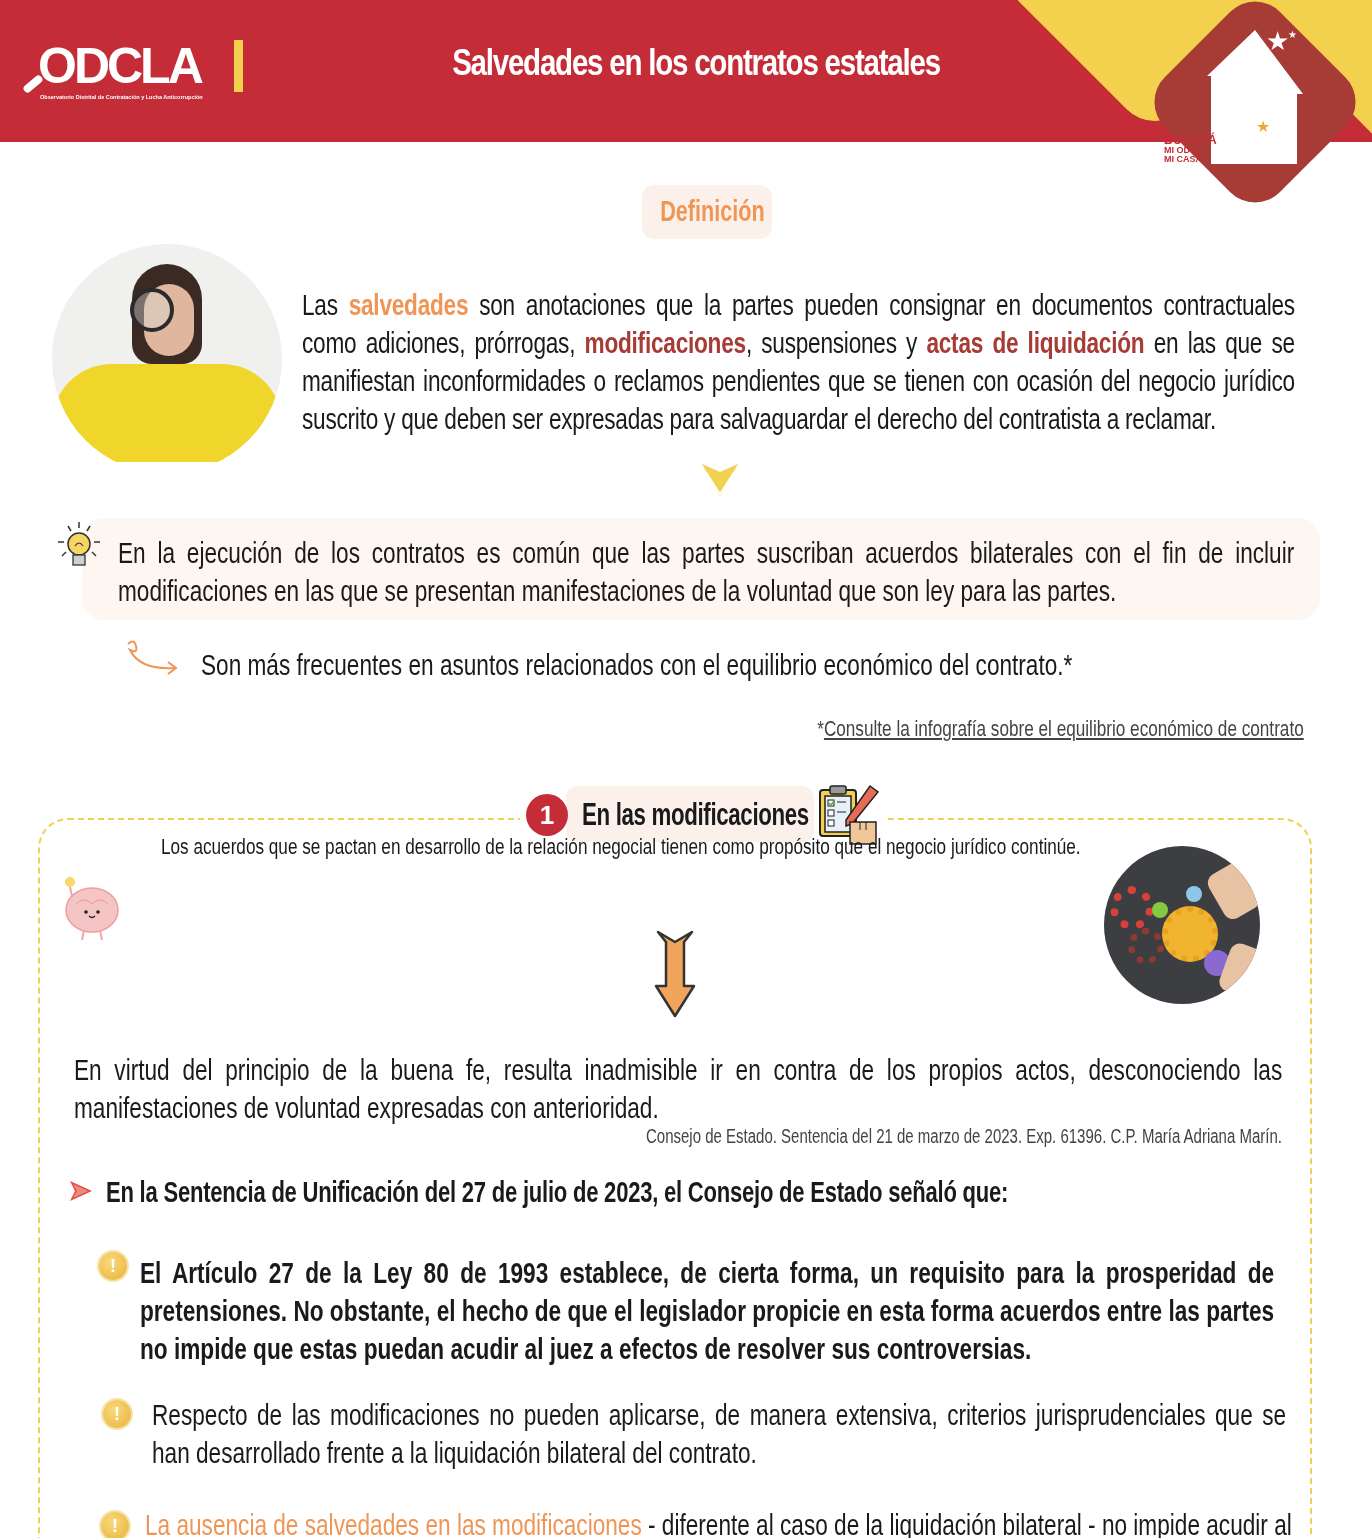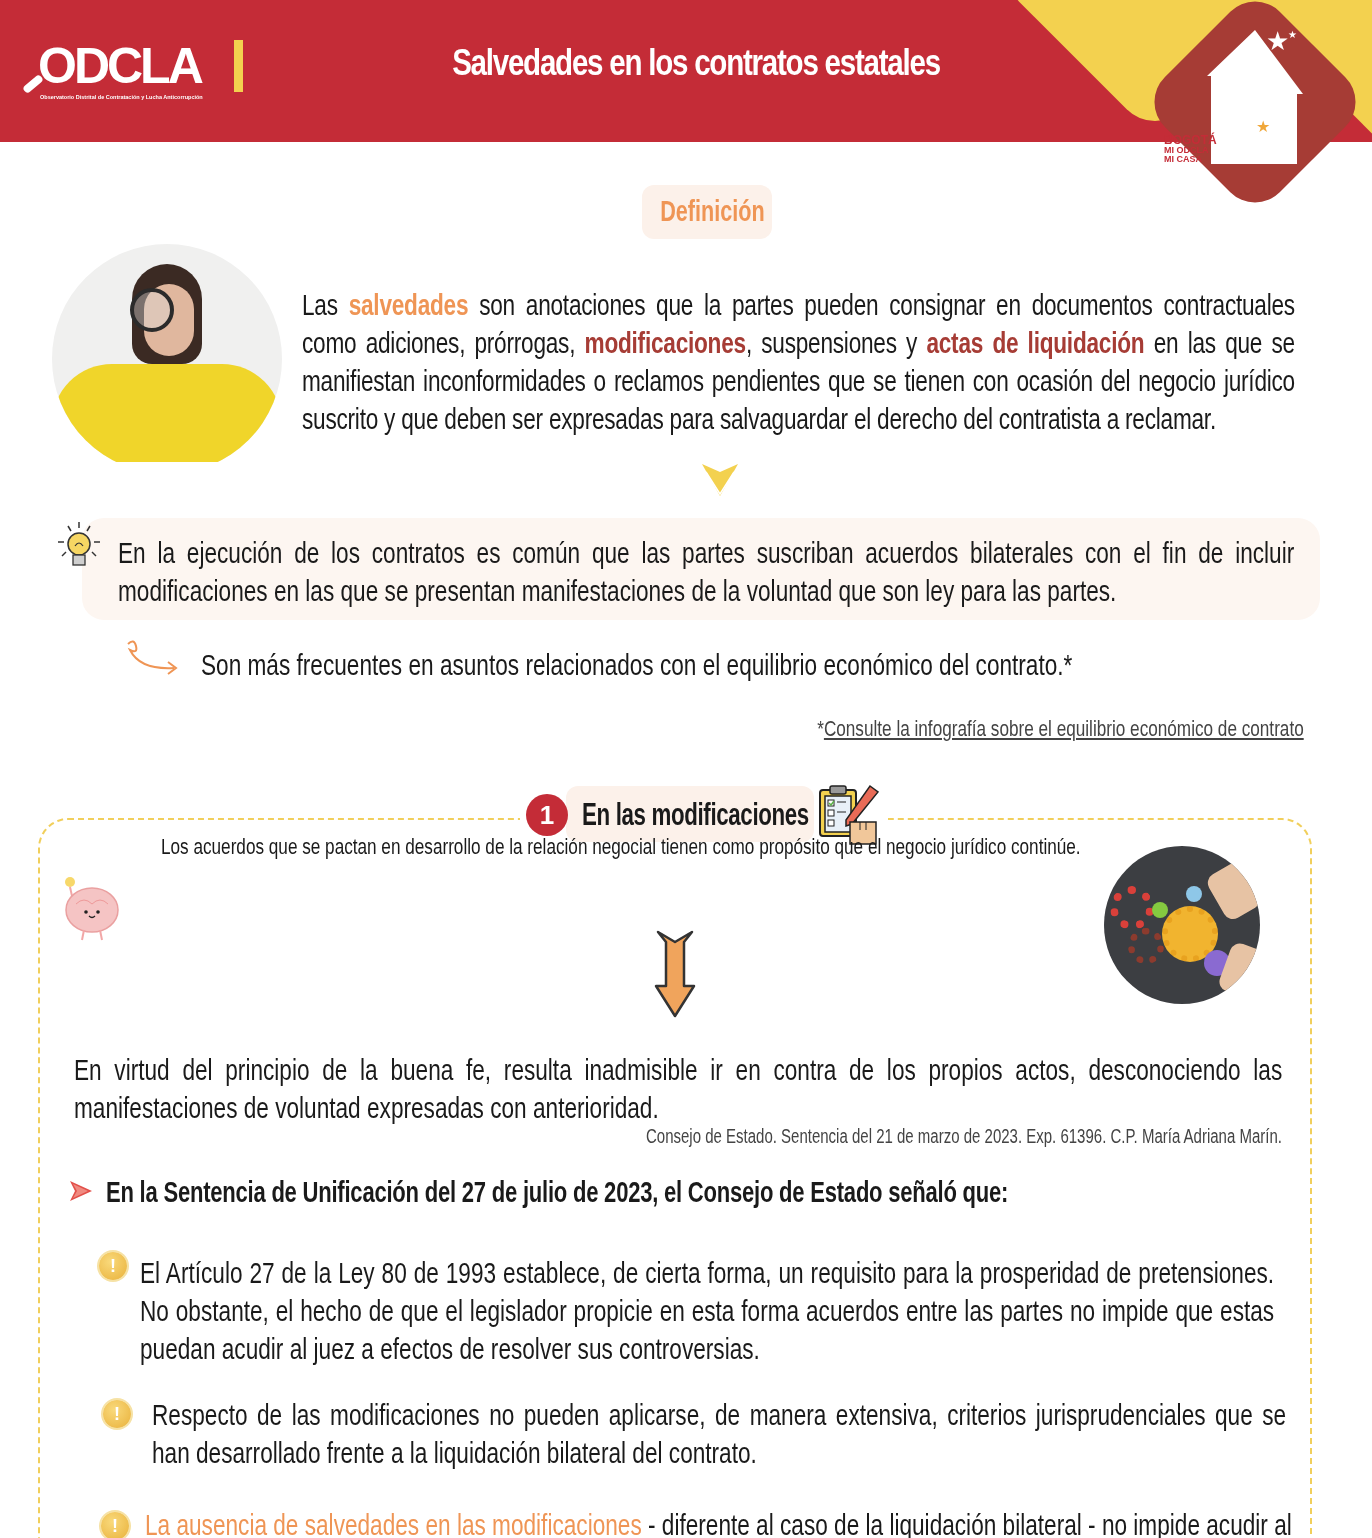--- a/index.html
+++ b/index.html
@@ -72,21 +72,21 @@
   .virtud-text { position: absolute; left: 74px; top: 1044px; width: 1208px; font-size: 29px; line-height: 38px; margin-top: 7px; }
   .virtud-text .inner { display: block; transform: scaleX(0.78); transform-origin: left top; width: 1549px; text-align: justify; text-align-last: left; }
   .cite { position: absolute; right: 90px; top: 1125px; font-size: 20px; color: #444; white-space: nowrap; transform: scaleX(0.75); transform-origin: right top; }
 
   .red-triangle { position: absolute; left: 68px; top: 1180px; width: 26px; height: 22px; }
   .sentencia-title { position: absolute; left: 106px; top: 1176px; font-weight: bold; font-size: 29px; white-space: nowrap; transform: scaleX(0.76); transform-origin: left top; letter-spacing: -0.3px; }
 
   .warn-icon { position: absolute; width: 28px; height: 28px; border-radius: 50%; background: radial-gradient(circle at 40% 35%, #f9d97b, #e9b13a); color: #fff; font-weight: bold; font-size: 18px; line-height: 28px; text-align: center; box-shadow: 0 0 0 2px #f6e2a5; }
   .point-text { position: absolute; font-size: 29px; line-height: 38px; }
   .point-text .inner { display: block; transform: scaleX(0.78); transform-origin: left top; text-align: justify; text-align-last: left; }
-  .p1 { left: 140px; top: 1254px; width: 1134px; }
+  .p1 { left: 140px; top: 1254px; width: 1134px; font-weight: bold; }
   .p1 .inner { width: 1454px; }
   .p2 { left: 152px; top: 1396px; width: 1134px; }
   .p2 .inner { width: 1454px; }
   .p3 { left: 145px; top: 1506px; width: 1134px; white-space: nowrap; }
   .p3 .inner { width: 1454px; }
 </style>
 </head>
 <body>
 
 <div class="header">

